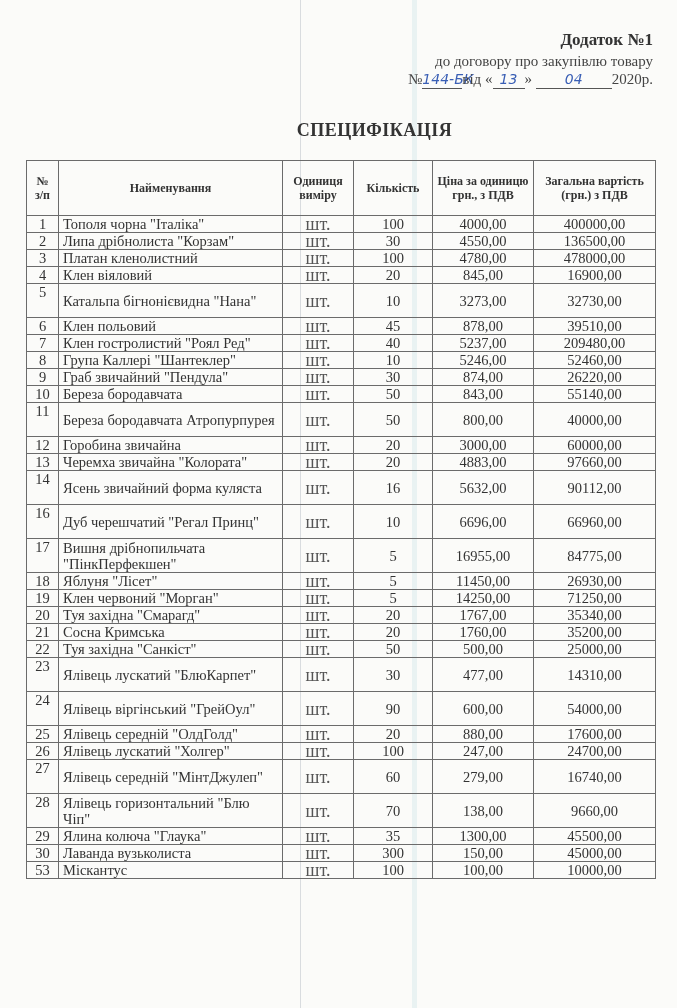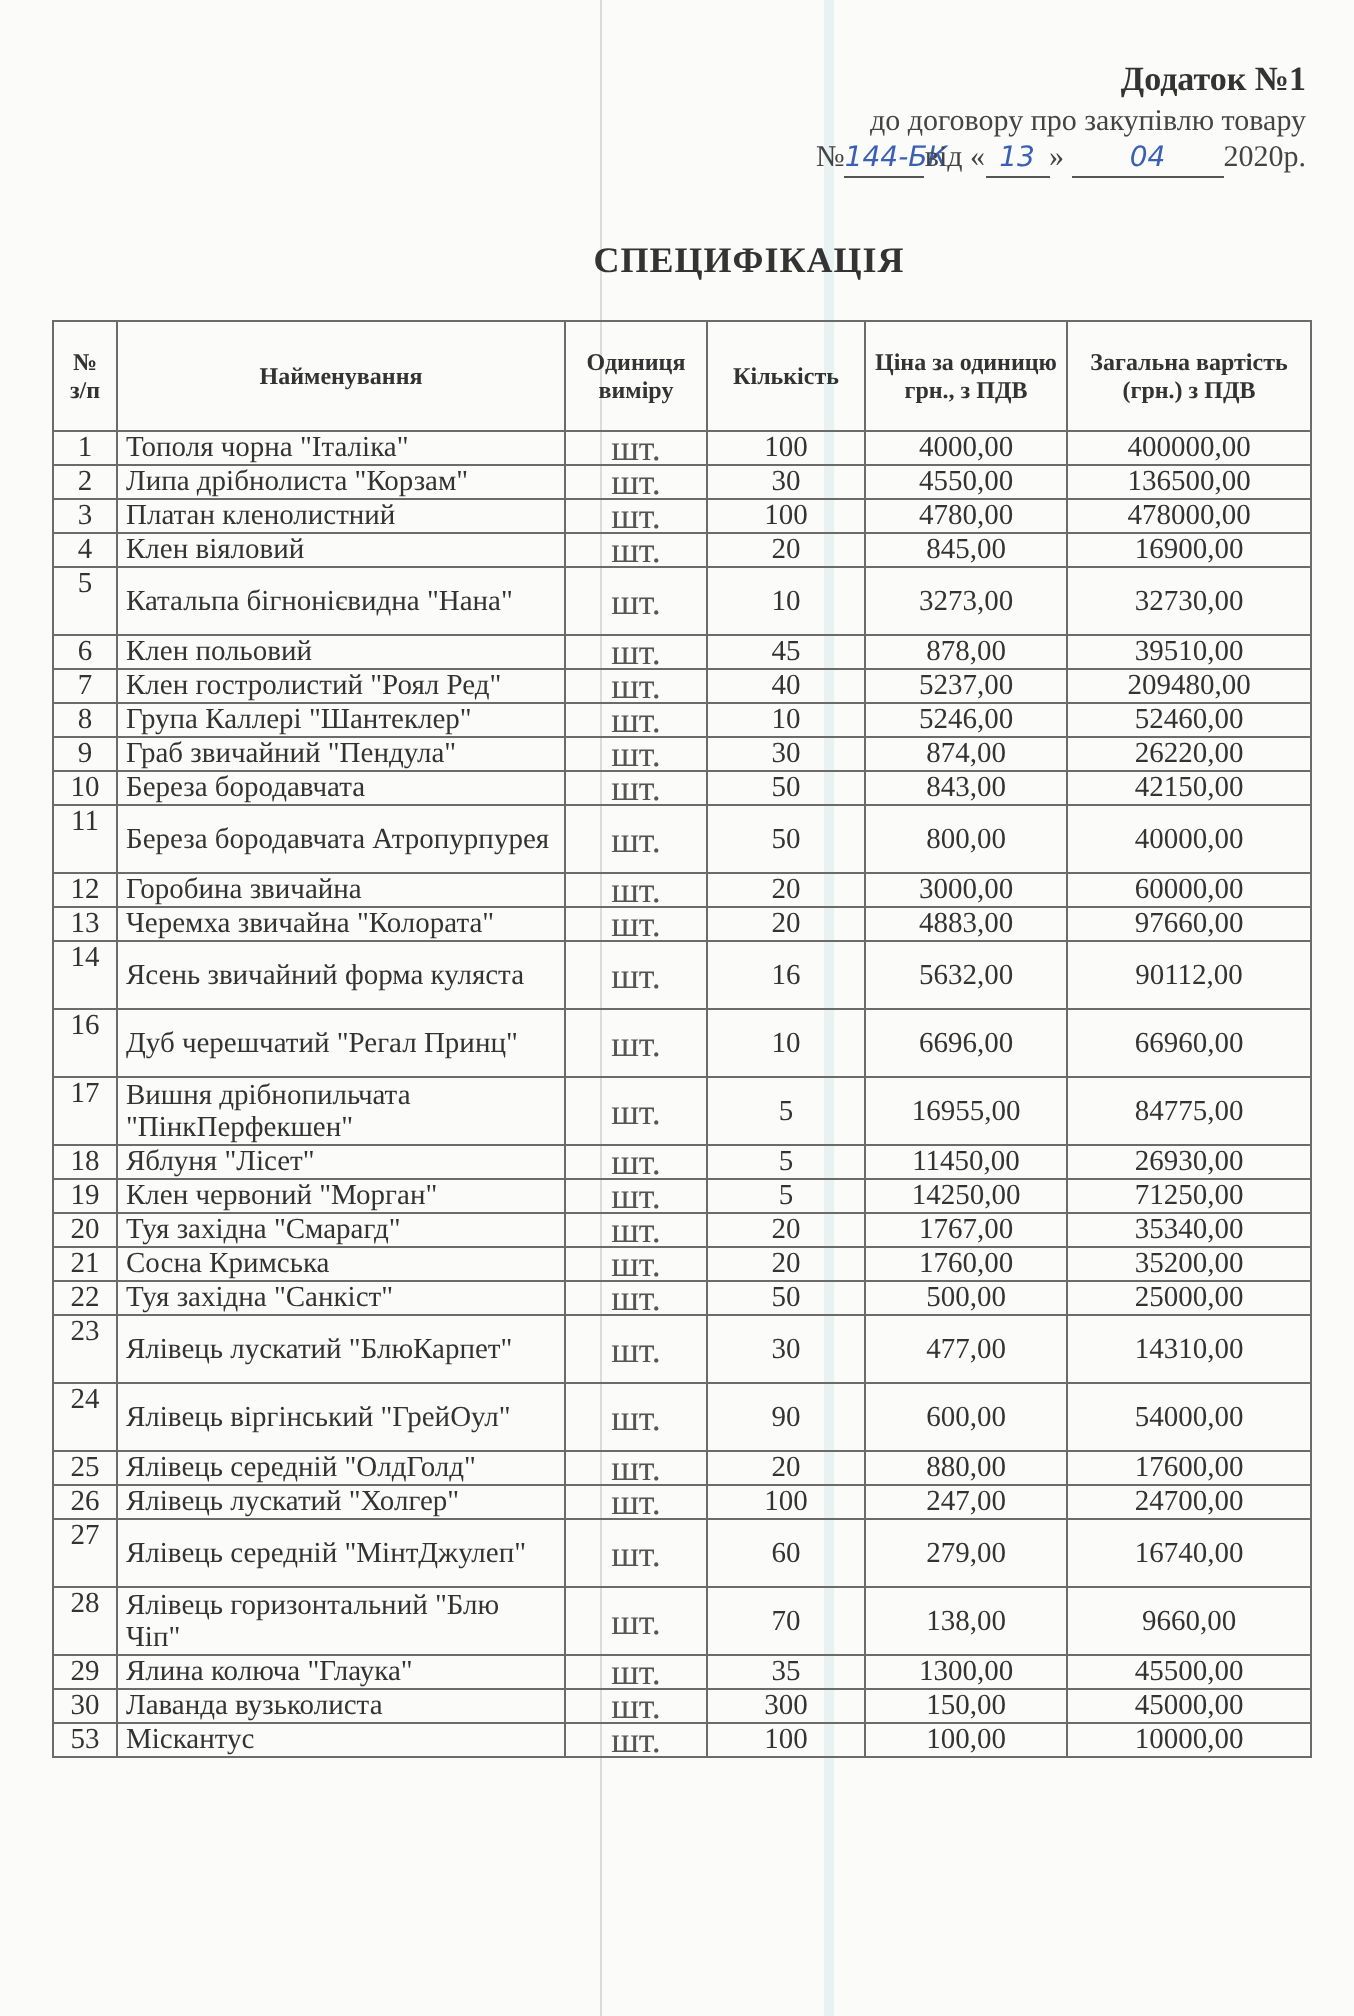--- a/index.html
+++ b/index.html
@@ -148,21 +148,21 @@
         <td class="qty">30</td>
         <td class="price">874,00</td>
         <td class="total">26220,00</td>
       </tr>
       <tr class="row1">
         <td class="num">10</td>
         <td class="name">Береза бородавчата</td>
         <td class="unit">шт.</td>
         <td class="qty">50</td>
         <td class="price">843,00</td>
-        <td class="total">42150,00</td>
+        <td class="total">55140,00</td>
       </tr>
       <tr class="row2">
         <td class="num">11</td>
         <td class="name">Береза бородавчата Атропурпурея</td>
         <td class="unit">шт.</td>
         <td class="qty">50</td>
         <td class="price">800,00</td>
         <td class="total">40000,00</td>
       </tr>
       <tr class="row1">

